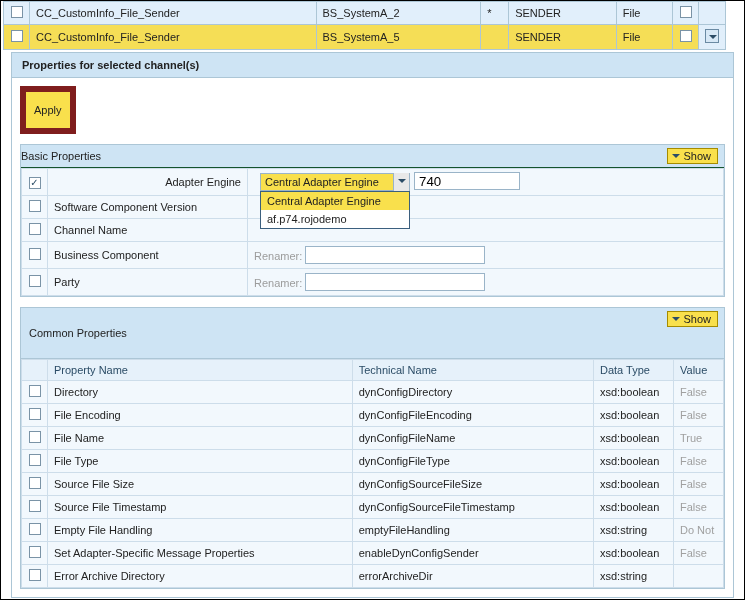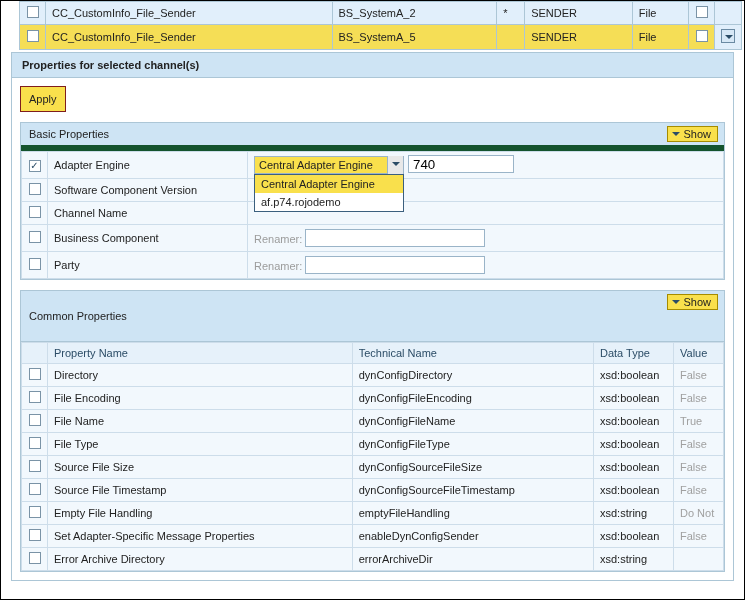--- a/index.html
+++ b/index.html
@@ -11,21 +11,21 @@
     color: #222;
     border: 1px solid #000;
     width: 745px;
     height: 600px;
     overflow: hidden;
   }
   table { border-collapse: collapse; width: 100%; }
   td, th { padding: 4px 6px; text-align: left; vertical-align: middle; }
 
   
-  .top-table { margin: 0 10px 2px 18px; width: calc(100% - 20px); }
+  .top-table { margin: 0 10px 2px 2px; width: calc(100% - 20px); }
   .top-table td {
     border: 1px solid #acc6d6;
     background: #e1effb;
     height: 20px;
   }
   .top-table tr.selected td { background: #f5de56; }
   .cb-cell { width: 26px; text-align: center; }
   .chk {
     display: inline-block;
     width: 12px; height: 12px;
@@ -60,63 +60,63 @@
   .panel-body {
     border: 1px solid #acc6d6;
     border-top: none;
     margin: 0 10px;
     padding: 8px;
     background: #fff;
   }
   .apply-btn {
     display:inline-block;
     background:#f9e04c;
-    border:1px solid #7f1d1d;
-    padding:6px 8px;
+    border:6px solid #7f1d1d;
+    padding:12px 8px;
     cursor:pointer;
   }
   .sub-panel {
     border:1px solid #acc6d6;
     margin-top:10px;
   }
   .sub-head {
     background:#cee4f4;
-    border-bottom:6px solid #14532d;
-    padding:5px 8px;
+    border-bottom:1px solid #14532d;
+    padding:5px 0;
     font-weight:normal;
     position:relative;
   }
   .show-btn{
     position:absolute; right:6px; top:3px;
     background:#f9e04c;border:1px solid #a58b00;
     padding:1px 6px 1px 4px;
     cursor:pointer;
     margin-left:24px;
   }
   .show-btn::before{
     content:"";display:inline-block;
     border:4px solid transparent;border-top-color:#2b4c66;
     margin-right:3px; position:relative; top:2px;
   }
   .basic-grid tr td{
     border:1px solid #cdddea;
     background:#f2f8fd;
     height:20px;
   }
-  .basic-grid .lbl-col{width:200px;}
+  .basic-grid .lbl-col{width:200px;text-align:right;}
   .text-input{
     border:1px solid #9ab4c8;
     height:18px;
     padding:1px 4px;
     width:180px;
     color:#444;
     background:#fff;
   }
   .renamer{color:#9c9c9c;}
-  .dropdown-wrap{position:relative;display:inline-block;}
+  .dropdown-wrap{position:relative;display:inline-block;margin-left:6px;}
   .dropdown-field{
     border:1px solid #9ab4c8;
     height:18px;width:150px;
     background:#f9e04c;
     display:flex;align-items:center;
     padding:0 0 0 4px;
   }
   .dropdown-field .arrow{
     margin-left:auto;width:16px;height:18px;
     background:#e8e8e8;border-left:1px solid #9ab4c8;

